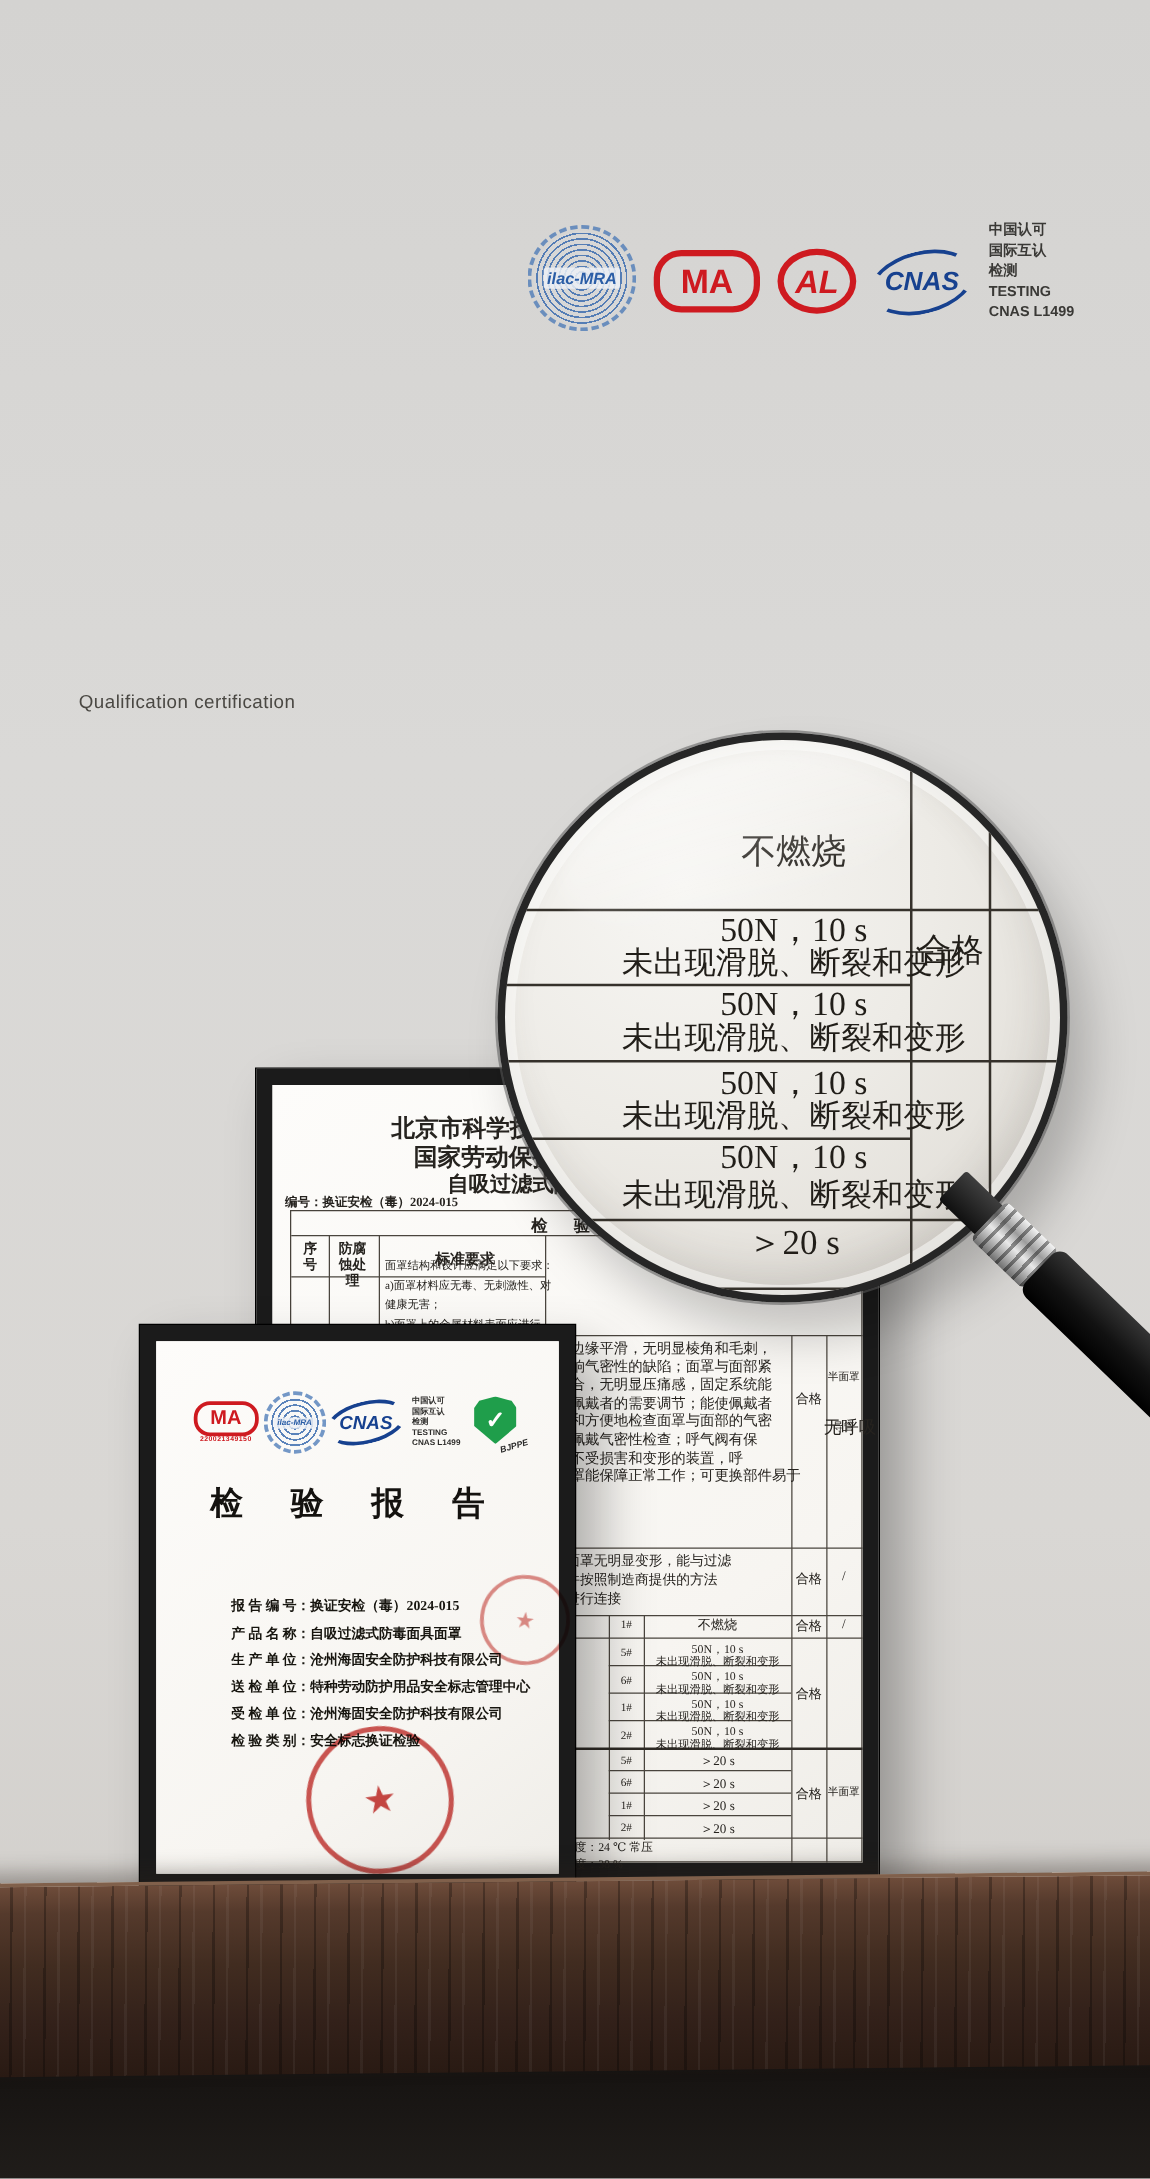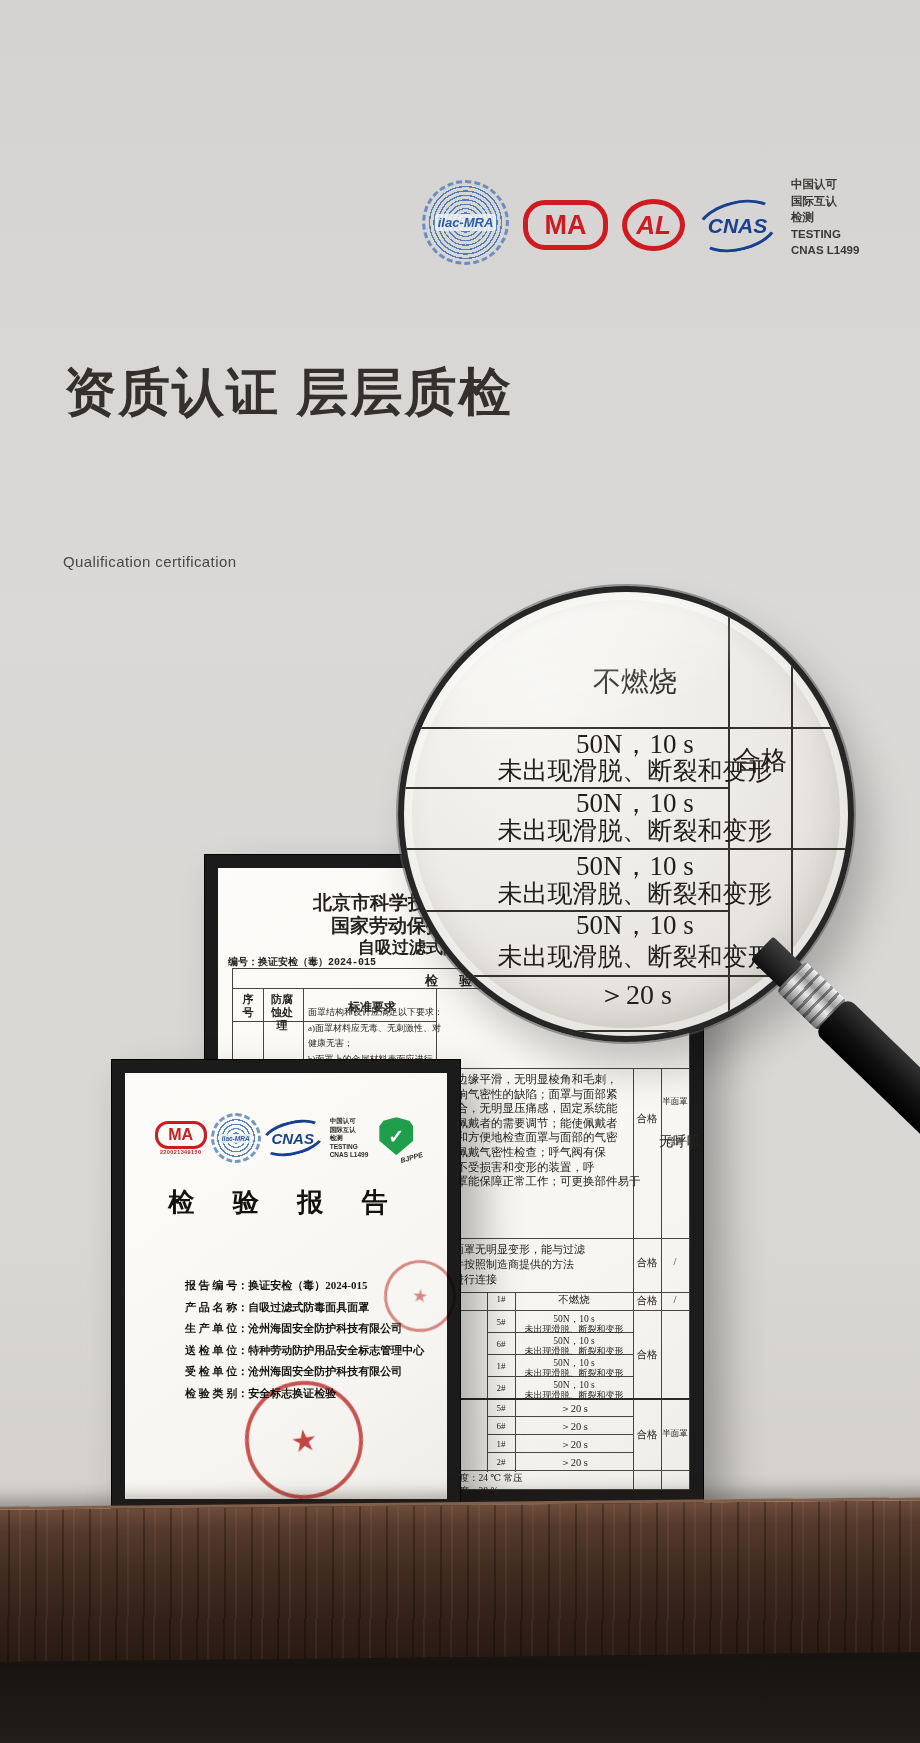--- a/index.html
+++ b/index.html
@@ -86,29 +86,28 @@
     <span>CNAS</span>
   </div>
   <div class="acc-lines a" style="left:791px;top:176px;font-size:11.5px;line-height:16.5px;">
     <div>中国认可</div>
     <div>国际互认</div>
     <div>检测</div>
     <div>TESTING</div>
     <div>CNAS L1499</div>
   </div>
 
-  <div class="hero-title a nw" style="left:64px;top:358px;font-size:52px;">资质认证 层层质检</div>
   <div class="hero-sub a nw" style="left:63px;top:553px;font-size:15px;">Qualification certification</div>
 
   <div class="cert a" style="left:205px;top:855px;width:498px;height:648px;box-sizing:border-box;z-index:2;">
     <div class="inner doc">
       <div class="a nw serif" style="left:95px;top:22px;font-size:19px;font-weight:700;">北京市科学技术研究院城</div>
       <div class="a nw serif" style="left:113px;top:45px;font-size:19px;font-weight:700;">国家劳动保护用品质</div>
       <div class="a nw serif" style="left:140px;top:68px;font-size:17px;font-weight:700;">自吸过滤式防毒面</div>
-      <div class="a nw serif" style="left:10px;top:87px;font-size:10px;font-weight:700;font-family:Liberation Mono, monospace;">编号：换证安检（毒）2024-015</div>
+      <div class="a nw serif" style="left:10px;top:87px;font-size:10px;font-weight:700;">编号：换证安检（毒）2024-015</div>
 
       <div class="a" style="left:14px;top:100px;width:458px;height:522px;border:1px solid #47423b;box-sizing:border-box;">
         <div class="a nw serif" style="left:192px;top:3px;font-size:13px;letter-spacing:9px;font-weight:700;">检 验 结 果</div>
         <div class="hrule rule a" style="left:0;top:19px;width:100%;"></div>
         <div class="vrule a" style="left:30px;top:19px;bottom:0;"></div>
         <div class="vrule a" style="left:70px;top:19px;bottom:0;"></div>
         <div class="vrule a" style="left:203px;top:19px;bottom:0;"></div>
         <div class="hrule rule a" style="left:0;top:52px;width:203px;"></div>
         <div class="a ctr serif" style="left:5px;top:24px;width:20px;font-size:11px;line-height:13px;font-weight:700;">序号</div>
         <div class="a ctr serif" style="left:36px;top:24px;width:26px;font-size:11px;line-height:13px;font-weight:700;">防腐蚀处理</div>

